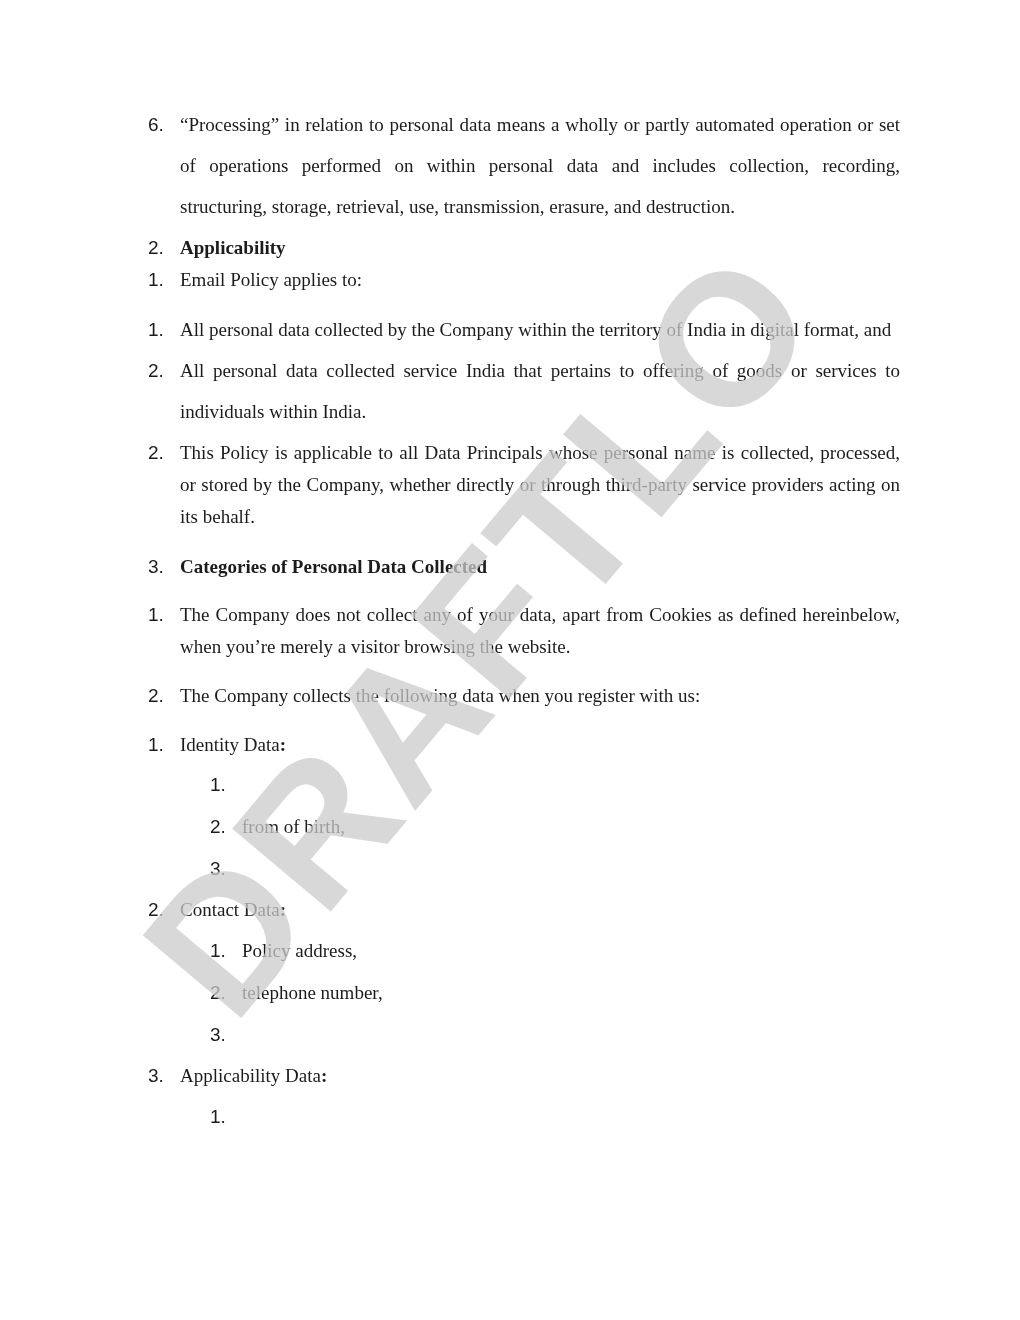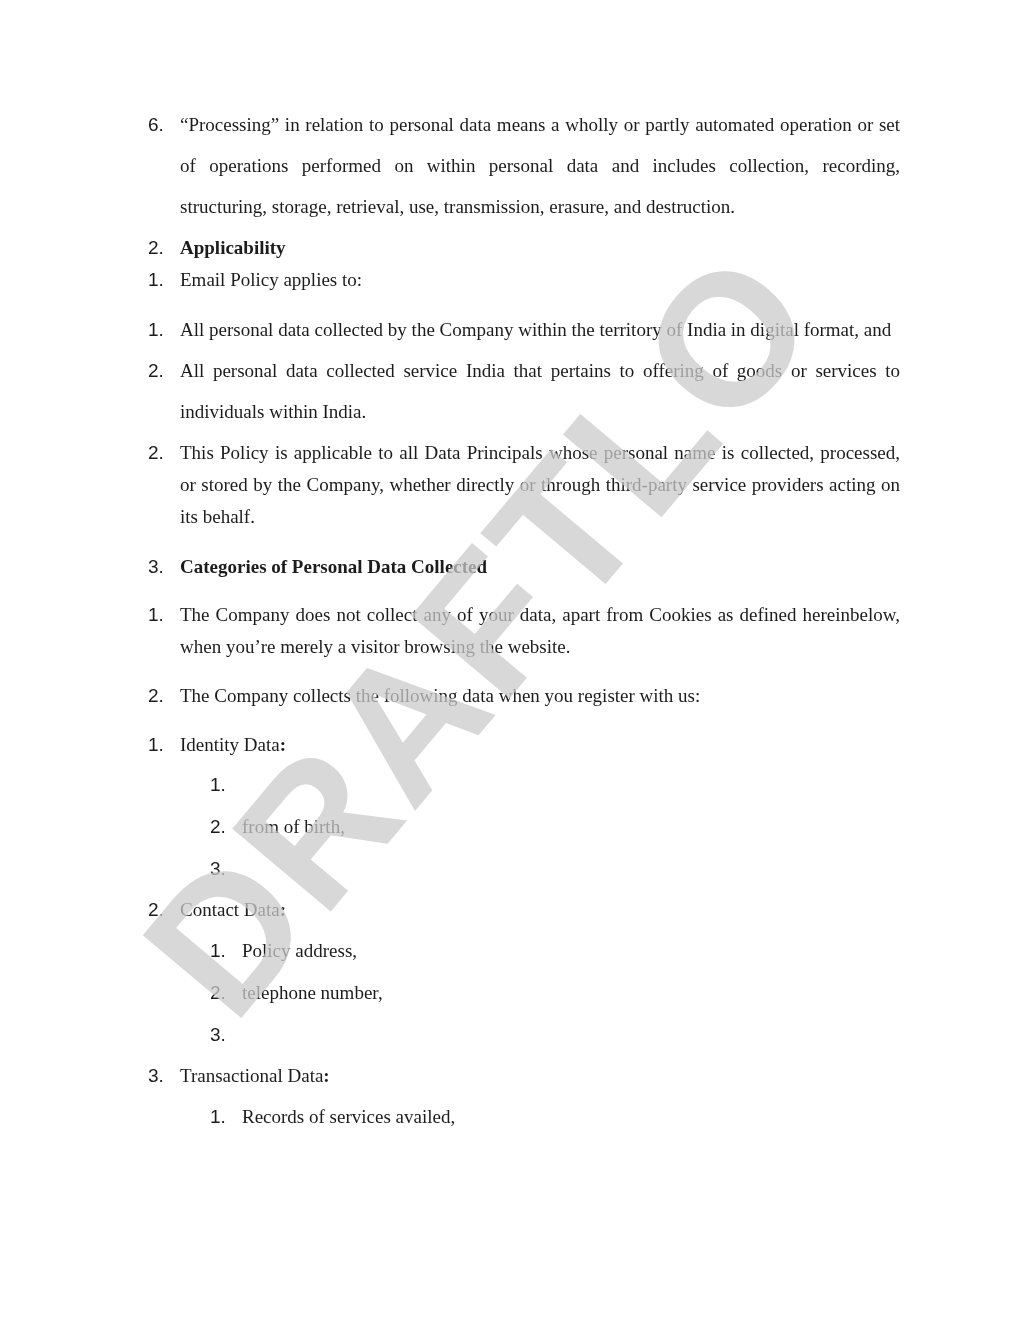--- a/index.html
+++ b/index.html
@@ -152,25 +152,24 @@
       <span class="num">2.</span>
       <span class="txt left">telephone number,</span>
     </div>
 
     <div class="row lh42 sub">
       <span class="num">3.</span>
     </div>
 
     <div class="row lh32 mt4">
       <span class="num">3.</span>
-      <span class="txt left"><span>Transactional Data</span><b class="c">:</b></span>
+      <span class="txt left"><span>Applicability Data</span><b class="c">:</b></span>
     </div>
 
     <div class="row lh42 sub mt4">
       <span class="num">1.</span>
-      <span class="txt left">Records of services availed,</span>
     </div>
 
   </div>
 
   <div class="watermark">DRAFTLO</div>
 
 </div>
 
 </body></html>

